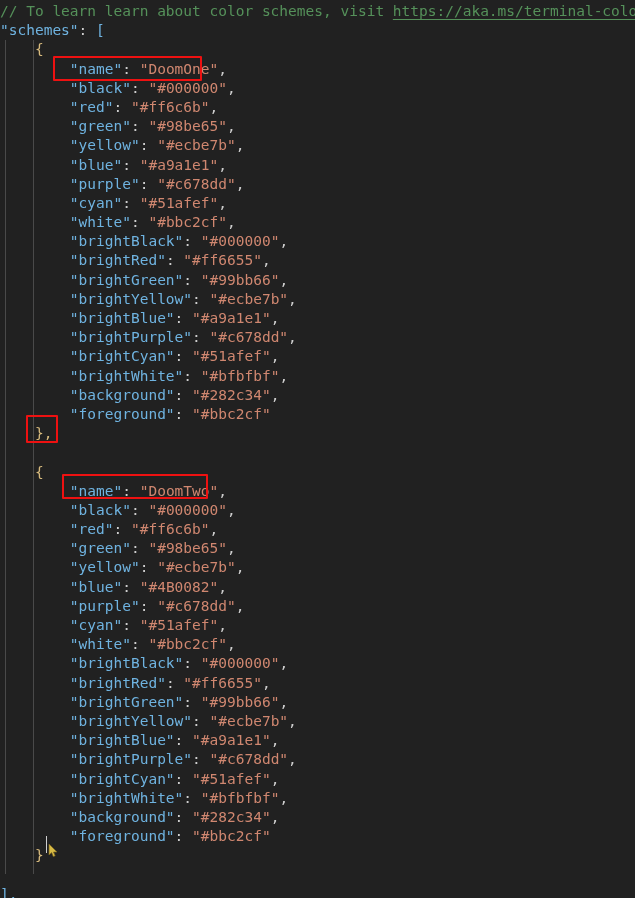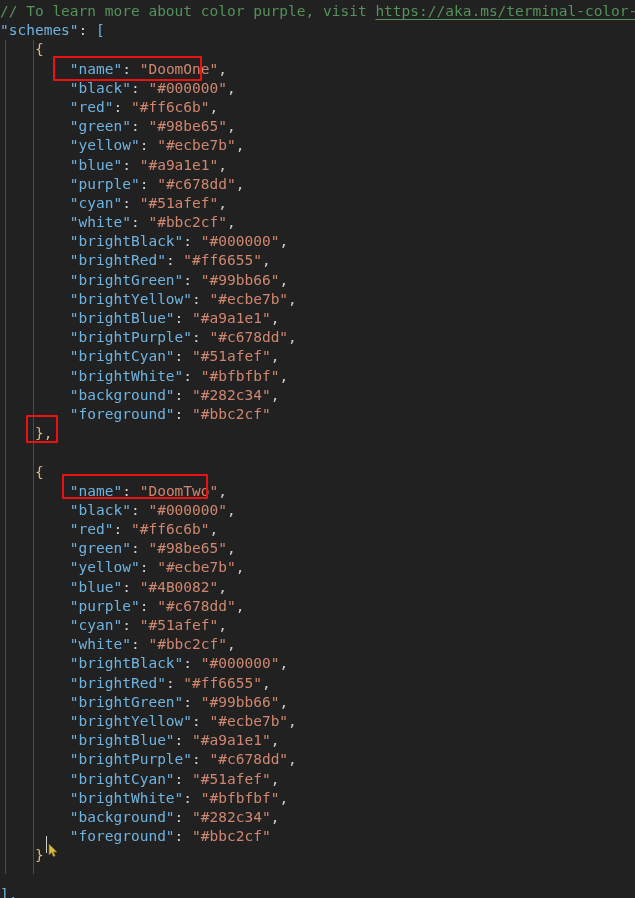--- a/index.html
+++ b/index.html
@@ -76,21 +76,21 @@
 </style>
 </head>
 <body>
 
 <div id="editor">
 
   <div class="indent-guide g1"></div>
   <div class="indent-guide g2"></div>
 
   <div class="code" id="code-lines">
-      <div class="line"><span class="cmt">// To learn more about color purple, visit </span><span class="lnk">https://aka.ms/terminal-color-schemes</span></div>
+      <div class="line"><span class="cmt">// To learn learn about color schemes, visit </span><span class="lnk">https://aka.ms/terminal-color-schemes</span></div>
       <div class="line"><span class="key">"schemes"</span><span class="punc">: </span><span class="brk-b">[</span></div>
       <div class="line"><span class="punc">    </span><span class="brk-y">{</span></div>
       <div class="line"><span class="punc">        </span><span class="key">"name"</span><span class="punc">: </span><span class="str">"DoomOne"</span><span class="punc">,</span></div>
       <div class="line"><span class="punc">        </span><span class="key">"black"</span><span class="punc">: </span><span class="str">"#000000"</span><span class="punc">,</span></div>
       <div class="line"><span class="punc">        </span><span class="key">"red"</span><span class="punc">: </span><span class="str">"#ff6c6b"</span><span class="punc">,</span></div>
       <div class="line"><span class="punc">        </span><span class="key">"green"</span><span class="punc">: </span><span class="str">"#98be65"</span><span class="punc">,</span></div>
       <div class="line"><span class="punc">        </span><span class="key">"yellow"</span><span class="punc">: </span><span class="str">"#ecbe7b"</span><span class="punc">,</span></div>
       <div class="line"><span class="punc">        </span><span class="key">"blue"</span><span class="punc">: </span><span class="str">"#a9a1e1"</span><span class="punc">,</span></div>
       <div class="line"><span class="punc">        </span><span class="key">"purple"</span><span class="punc">: </span><span class="str">"#c678dd"</span><span class="punc">,</span></div>
       <div class="line"><span class="punc">        </span><span class="key">"cyan"</span><span class="punc">: </span><span class="str">"#51afef"</span><span class="punc">,</span></div>

